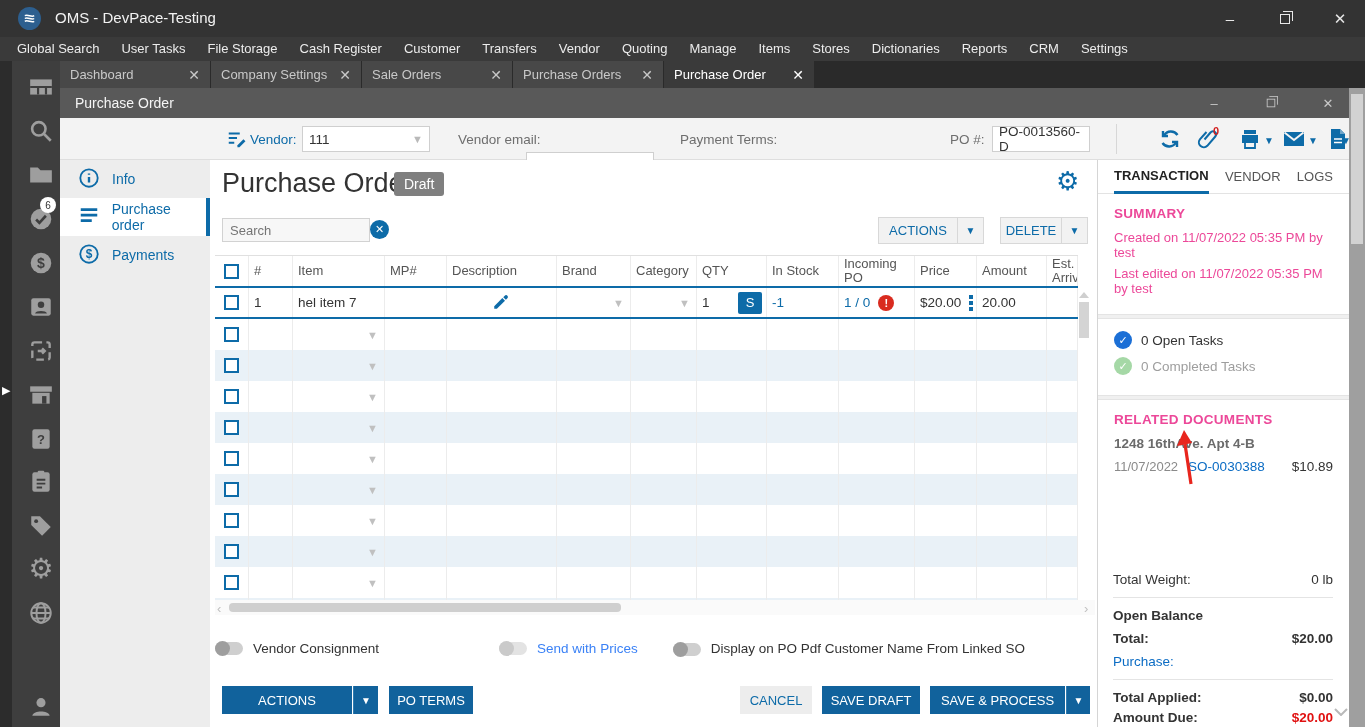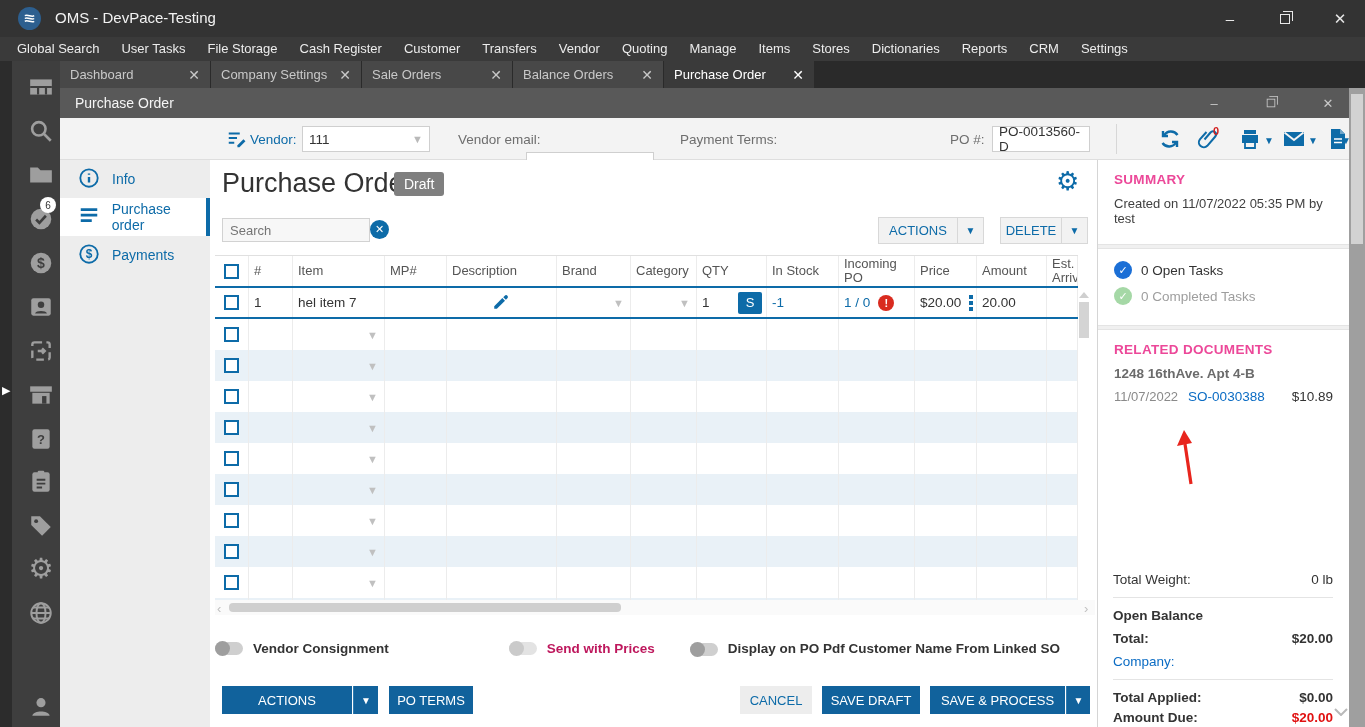--- a/index.html
+++ b/index.html
@@ -114,27 +114,27 @@
   .pencil-wrap { margin:0 auto; width:20px; height:20px; color:#0d6ba8; }
   #vscroll-up { left:1079px; top:292px; width:0; height:0; border-left:5px solid transparent;
     border-right:5px solid transparent; border-bottom:6px solid #cfcfcf; }
   #vscroll-thumb { left:1079px; top:302px; width:10px; height:36px; background:#d4d4d4; }
   #hscroll { left:215px; top:600px; width:880px; height:15px; background:#fafafa; }
   #hscroll-thumb { left:229px; top:603px; width:392px; height:9px; background:#cfcfcf; border-radius:4px; }
   .hchev { position:absolute; top:601px; color:#c0c0c0; font-size:13px; }
 
   
   #toggles { left:215px; top:634px; width:880px; height:28px; display:flex; align-items:center; }
-  .toggle { display:flex; align-items:center;font-weight:bold; }
+  .toggle { display:flex; align-items:center; }
   .pill { width:28px; height:13px; background:#cfcfcf; border-radius:7px; position:relative; margin-right:10px; }
   .pill .knob { position:absolute; left:0; top:-1px; width:15px; height:15px; background:#9e9e9e; border-radius:50%; }
   .toggle.disabled .pill { background:#e3e3e3; }
   .toggle.disabled .pill .knob { background:#cacaca; }
   .toggle-label { font-size:13.5px; color:#333; }
-  .toggle.disabled .toggle-label { color:#be185d;text-align:right; }
+  .toggle.disabled .toggle-label { color:#3b82f6;text-align:right; }
 
   
   .btn-blue { position:absolute; top:686px; height:28px; background:#11629c; color:#fff; font-size:13px;
     display:flex; align-items:center; justify-content:center; }
   #foot-actions { left:222px; width:130px; }
   #foot-actions-caret { left:353px; width:25px; }
   #foot-poterms { left:389px; width:84px; }
   #foot-cancel { left:740px; width:72px; top:686px; height:28px; position:absolute; background:#ededed;
     color:#0d6ba8; font-size:13px; display:flex; align-items:center; justify-content:center; }
   #foot-savedraft { left:822px; width:98px; }
@@ -144,21 +144,21 @@
 
   
   #panel { left:1097px; top:160px; width:252px; height:567px; background:#fff; border-left:1px solid #d5d5d5; }
   #panel-tabs { display:flex; height:34px; border-bottom:1px solid #e3e3e3; padding:0 16px;
     justify-content:space-between; align-items:center; }
   .panel-tab { font-size:13px; color:#555; height:34px; display:flex; align-items:center; }
   .panel-tab.active { color:#222; border-bottom:3px solid #0d6ba8; font-weight:bold; }
   .sep { height:5px; background:#f0f0f0; border-top:1px solid #e4e4e4; border-bottom:1px solid #e4e4e4; }
   .p-section { padding:12px 16px; }
   .p-heading { font-size:13.5px; font-weight:bold; color:#ec4899; letter-spacing:.3px; margin-bottom:9px; }
-  .p-line { font-size:13px; color:#404040; margin-bottom:6px; }
+  .p-line { font-size:13px; color:#ec4899; margin-bottom:6px; }
   .task-row { display:flex; align-items:center; margin-bottom:8px; }
   .task-circle { width:18px; height:18px; border-radius:50%; margin-right:9px; color:#fff;
     display:flex; align-items:center; justify-content:center; font-size:11px; }
   .task-circle.open { background:#1b6fd6; }
   .task-circle.done { background:#a5d8a6; }
   .task-label { font-size:13.5px; color:#333; }
   .task-label.muted { color:#9e9e9e;text-align:right; }
   #related-customer { font-size:13.5px; font-weight:bold; color:#6b6b6b; margin-bottom:8px; }
   #related-row { display:flex; align-items:center; font-size:13px; }
   #related-date { color:#8a8a8a; margin-right:10px; }
@@ -222,21 +222,21 @@
     </div>
     <div class="tab">
       <span class="tab-label">Company Settings</span>
       <span class="tab-close">✕</span>
     </div>
     <div class="tab">
       <span class="tab-label">Sale Orders</span>
       <span class="tab-close">✕</span>
     </div>
     <div class="tab">
-      <span class="tab-label">Balance Orders</span>
+      <span class="tab-label">Purchase Orders</span>
       <span class="tab-close">✕</span>
     </div>
     <div class="tab active">
       <span class="tab-label">Purchase Order</span>
       <span class="tab-close">✕</span>
     </div>
   </div>
 
 <div id="sidebar" class="abs"></div>
 <div id="sidebar-strip" class="abs"></div>
@@ -716,23 +716,29 @@
   </div>
 <div id="foot-poterms" class="btn-blue">PO TERMS</div>
 <div id="foot-cancel">CANCEL</div>
 <div id="foot-savedraft" class="btn-blue">SAVE DRAFT</div>
 <div id="foot-saveprocess" class="btn-blue">SAVE &amp; PROCESS</div>
 <div id="foot-saveprocess-caret" class="btn-blue" style="border-left:1px solid #2f7cb0">
     <span class="caret-white">▼</span>
   </div>
 
 <div id="panel" class="abs">
+  <div id="panel-tabs">
+      <div class="panel-tab active">TRANSACTION</div>
+      <div class="panel-tab">VENDOR</div>
+      <div class="panel-tab">LOGS</div>
+    </div>
   <div class="p-section">
     <div class="p-heading">SUMMARY</div>
     <div class="p-line">Created on 11/07/2022 05:35 PM by test</div>
+    <div class="p-line">Last edited on 11/07/2022 05:35 PM by test</div>
   </div>
   <div class="sep"></div>
   <div class="p-section">
     <div class="task-row">
       <span class="task-circle open">✓</span>
       <span class="task-label">0 Open Tasks</span>
     </div>
     <div class="task-row">
       <span class="task-circle done">✓</span>
       <span class="task-label muted">0 Completed Tasks</span>
@@ -762,21 +768,21 @@
   </div>
   <div class="hr"></div>
   <div class="tot-row bold">
     <span>Open Balance</span>
   </div>
   <div class="tot-row bold">
     <span>Total:</span>
       <span class="val">$20.00</span>
   </div>
   <div class="tot-row">
-    <span id="currency-link">Company:</span>
+    <span id="currency-link">Purchase:</span>
   </div>
   <div class="hr"></div>
   <div class="tot-row bold" style="padding-bottom:1px">
     <span>Total Applied:</span>
       <span class="val">$0.00</span>
   </div>
   <div class="tot-row bold">
     <span>Amount Due:</span>
       <span class="val red">$20.00</span>
   </div>

